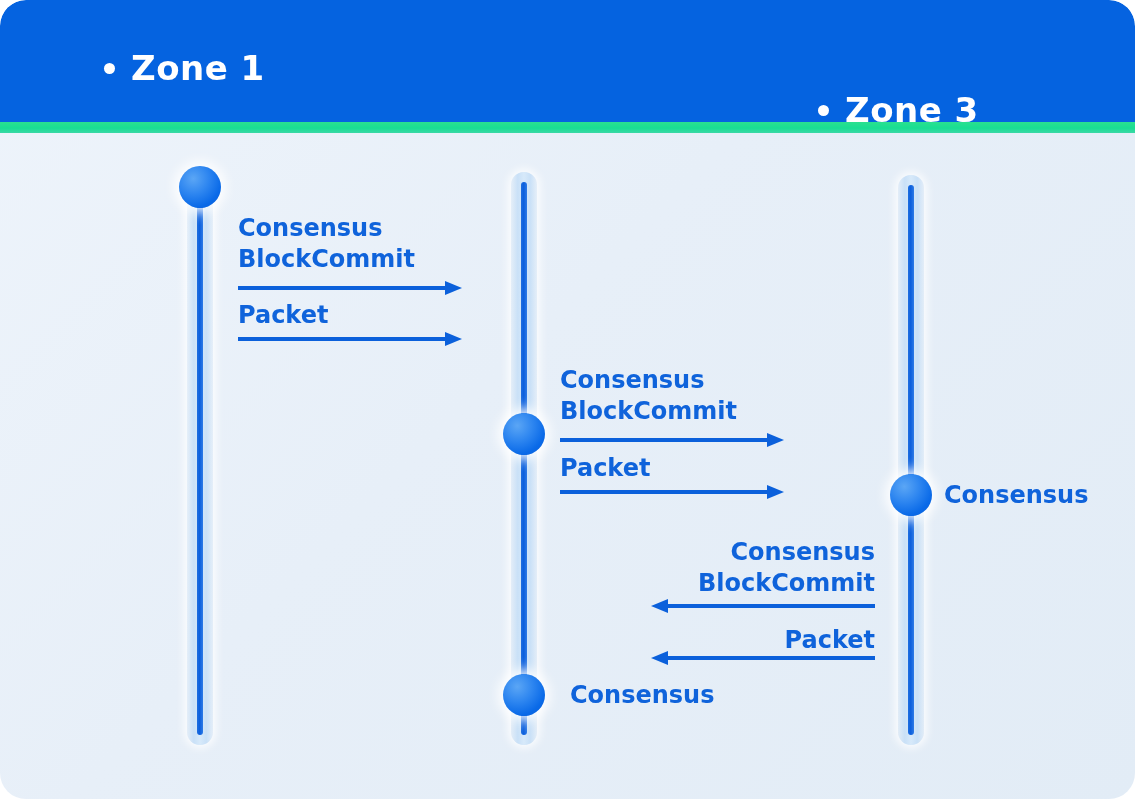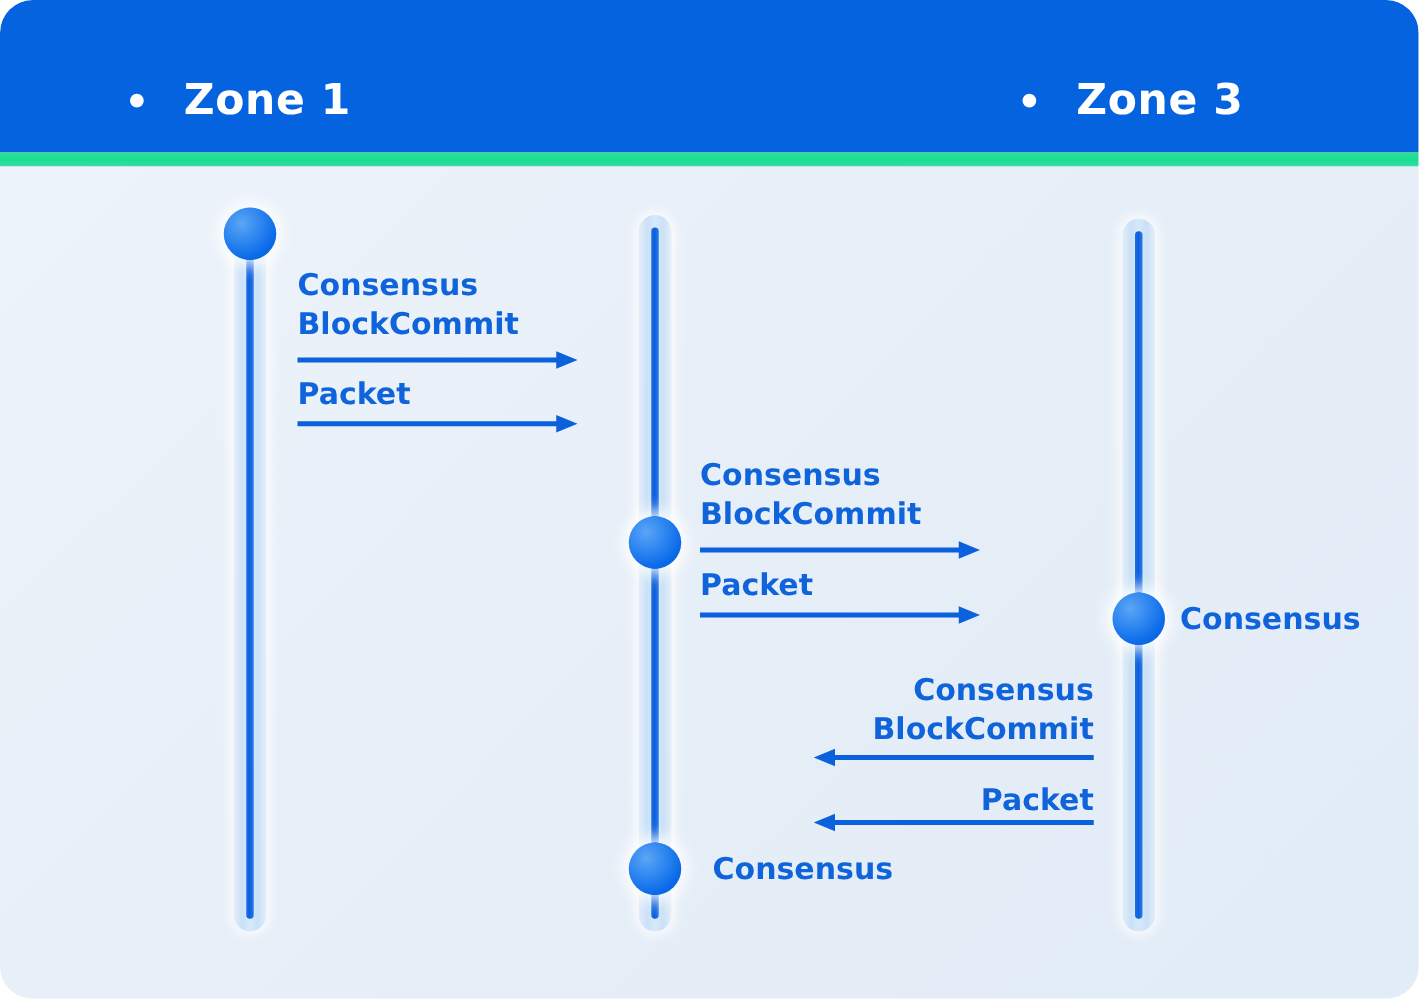--- a/index.html
+++ b/index.html
@@ -34,22 +34,22 @@
     position: absolute;
     left: 0; top: 122px;
     width: 1135px;
     height: 11px;
     background: linear-gradient(180deg, #2BE08F 0%, #18DE93 55%, #3BD8A6 100%);
   }
   .hdr-item {
     position: absolute;
     display: flex;
     align-items: center;
-    gap: 32px;
-    top: 56px;
+    gap: 16px;
+    top: 44px;
     height: 48px;
     white-space: nowrap;
     text-align: center;
   }
   .hdr-bullet {
     width: 11px;
     height: 11px;
     border-radius: 50%;
     background: #ffffff;
     flex: none;
@@ -149,21 +149,21 @@
 
 <div id="canvas">
 
   <div id="header"></div>
   <div id="accent-bar"></div>
 
   <div class="hdr-item" style="left:104px;">
     <span class="hdr-bullet"></span>
     <span class="hdr-label">Zone 1</span>
   </div>
-  <div class="hdr-item" style="left:818px;">
+  <div class="hdr-item" style="left:818px;margin-top:42px;">
     <span class="hdr-bullet"></span>
     <span class="hdr-label">Zone 3</span>
   </div>
 
   <div class="lifeline" style="left:187px; top:175px; height:570px;">
     <div class="lifeline-core"></div>
   </div>
   <div class="lifeline" style="left:511px; top:172px; height:573px;">
     <div class="lifeline-core"></div>
   </div>

